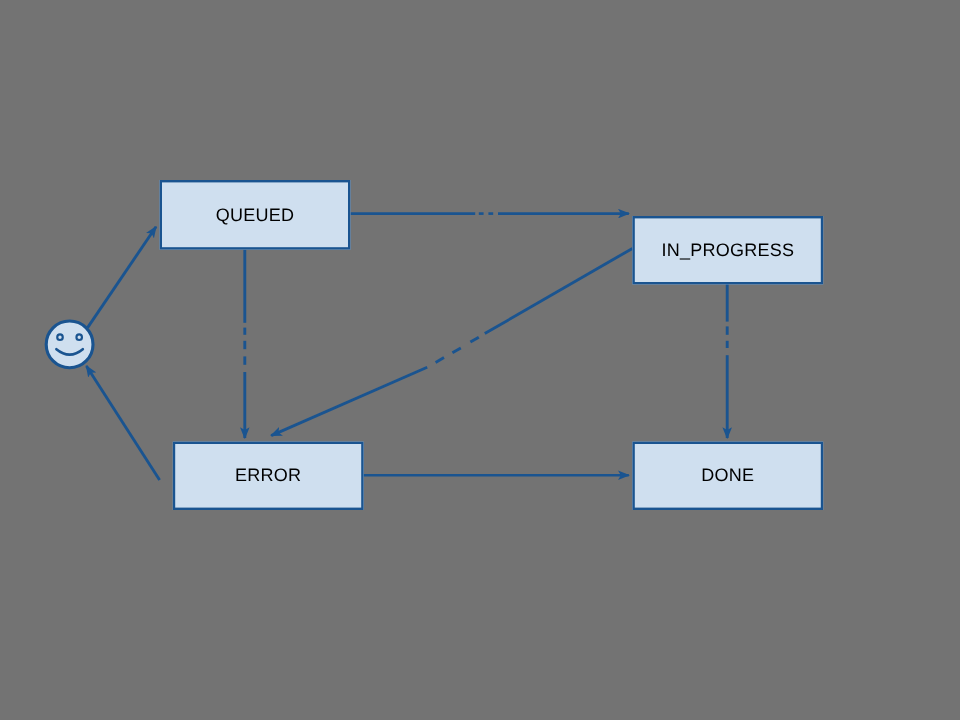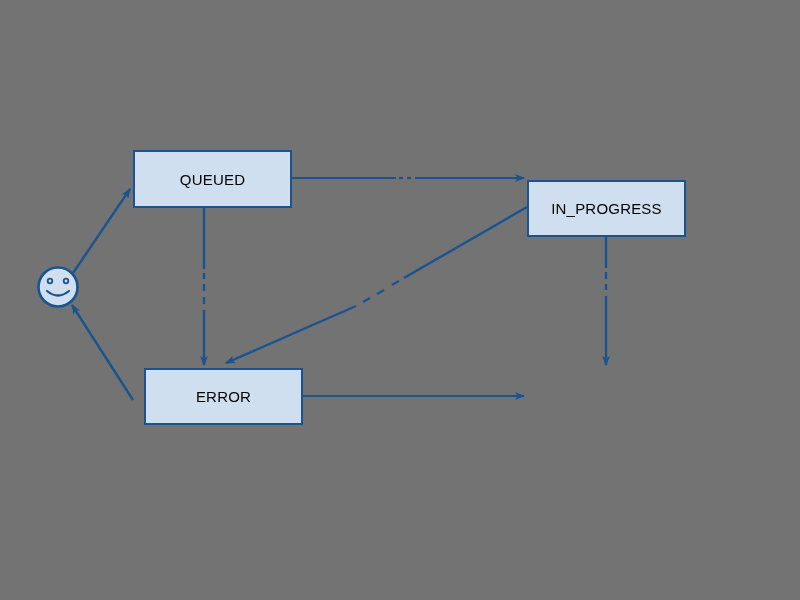--- a/index.html
+++ b/index.html
@@ -105,19 +105,22 @@
   </div>
 
   <div class="node-box" style="left:527px; top:150px; width:159px; height:57px;margin-top:30px;">
     <span class="node-label">IN_PROGRESS</span>
   </div>
 
   <div class="node-box" style="left:123px; top:368px; width:159px; height:57px;margin-left:21px;">
     <span class="node-label">ERROR</span>
   </div>
 
+  <div class="node-box" style="left:527px; top:368px; width:159px; height:57px;">
+    <span class="node-label">DONE</span>
+  </div>
 
   <div class="edge-label" style="left:381px; top:172px; width:50px;"></div>
   <div class="edge-label" style="left:181px; top:268px; width:46px;"></div>
   <div class="edge-label" style="left:355px; top:274px; width:50px;"></div>
   <div class="edge-label" style="left:584px; top:268px; width:44px;"></div>
 
 </div>
 
 </body></html>

